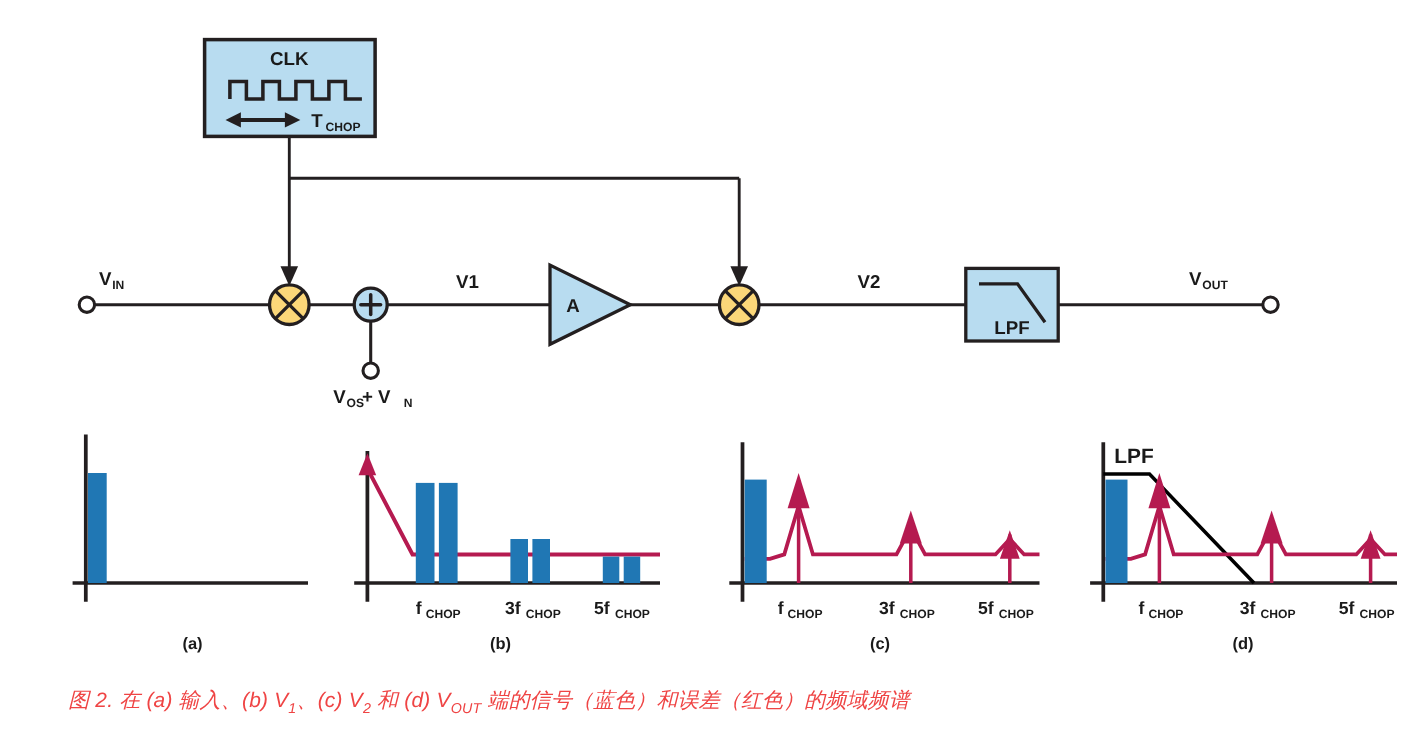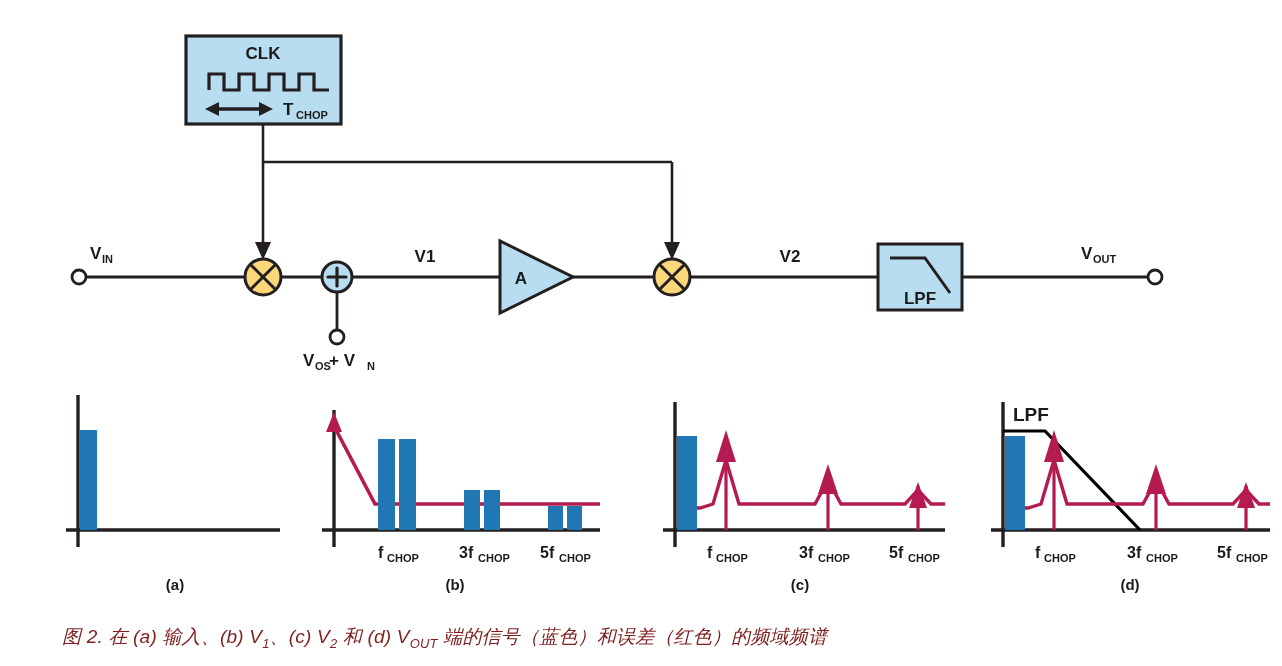--- a/index.html
+++ b/index.html
@@ -56,21 +56,21 @@
     font-size: 19px;
   }
   .caption {
     position: absolute;
     left: 62px;
     top: 612px;
     width: 1180px;
     font-size: 19px;
     font-style: italic;
     font-family: "Liberation Sans", sans-serif;
-    color: #7f1d1d;
+    color: #ef4444;
     white-space: nowrap;
     letter-spacing: 0.2px;
   }
   .caption .sub {
     font-size: 13px;
     vertical-align: sub;
     font-style: italic;
   }
 </style>
 </head>

